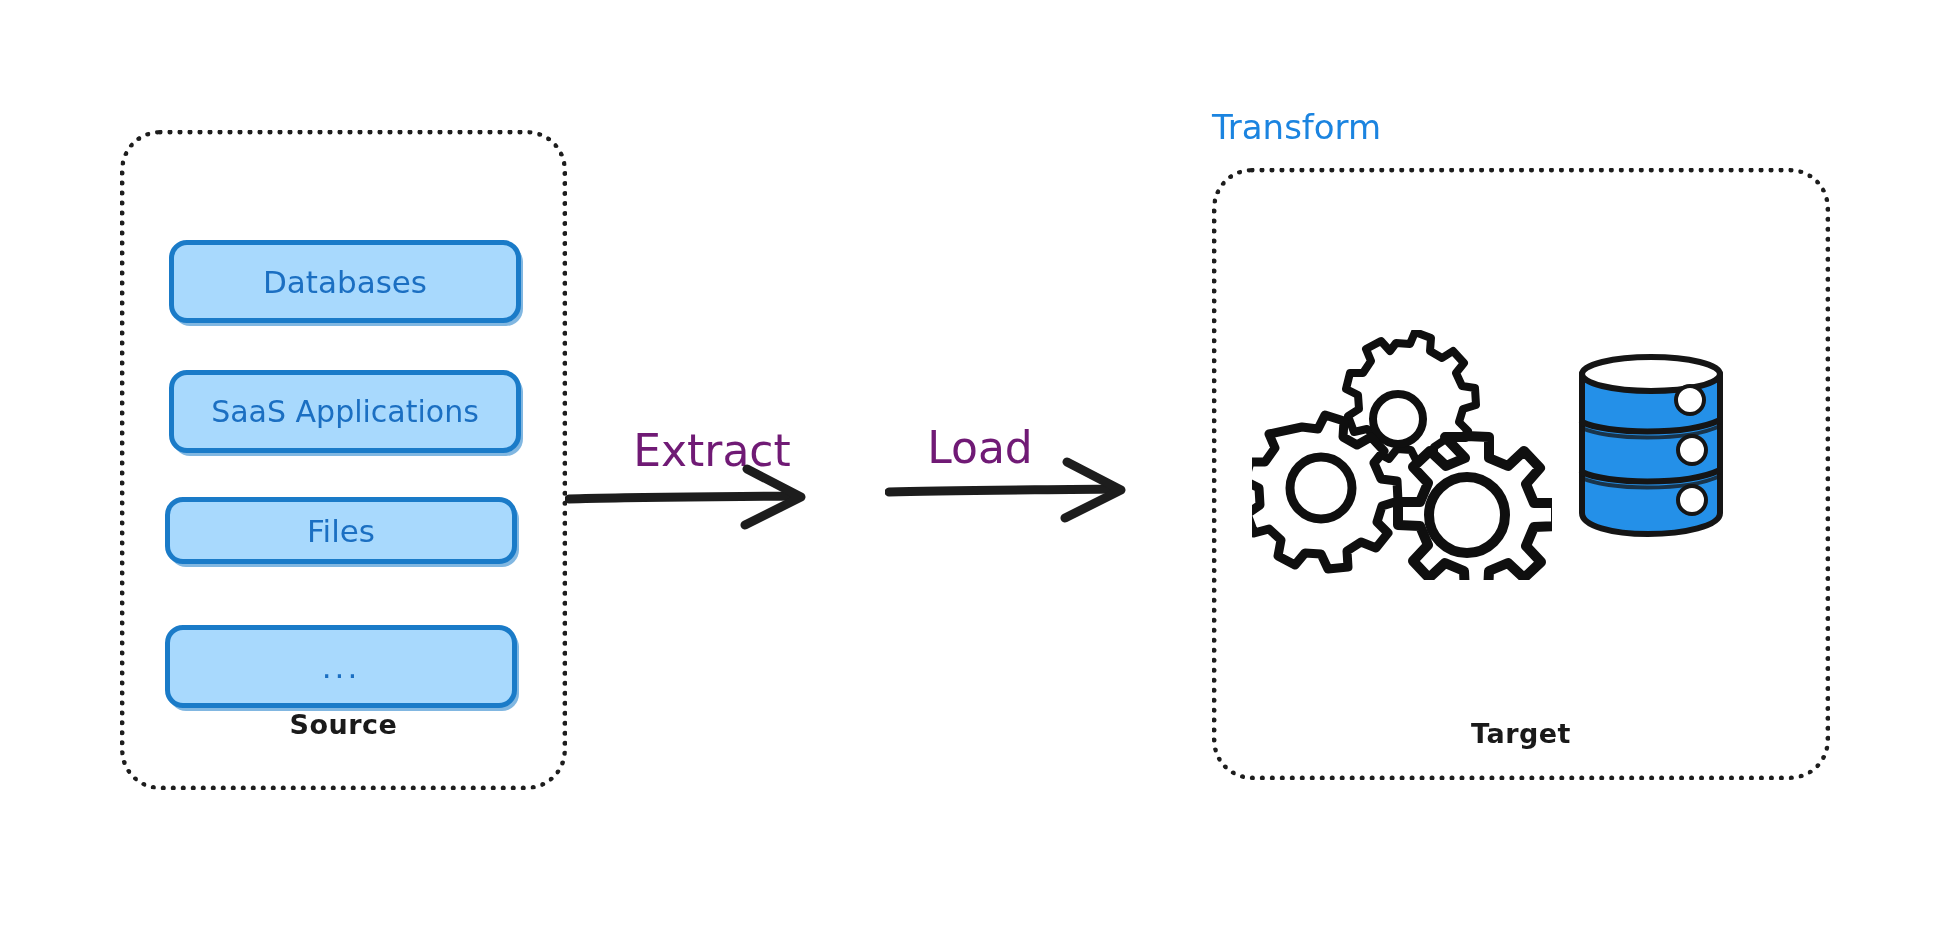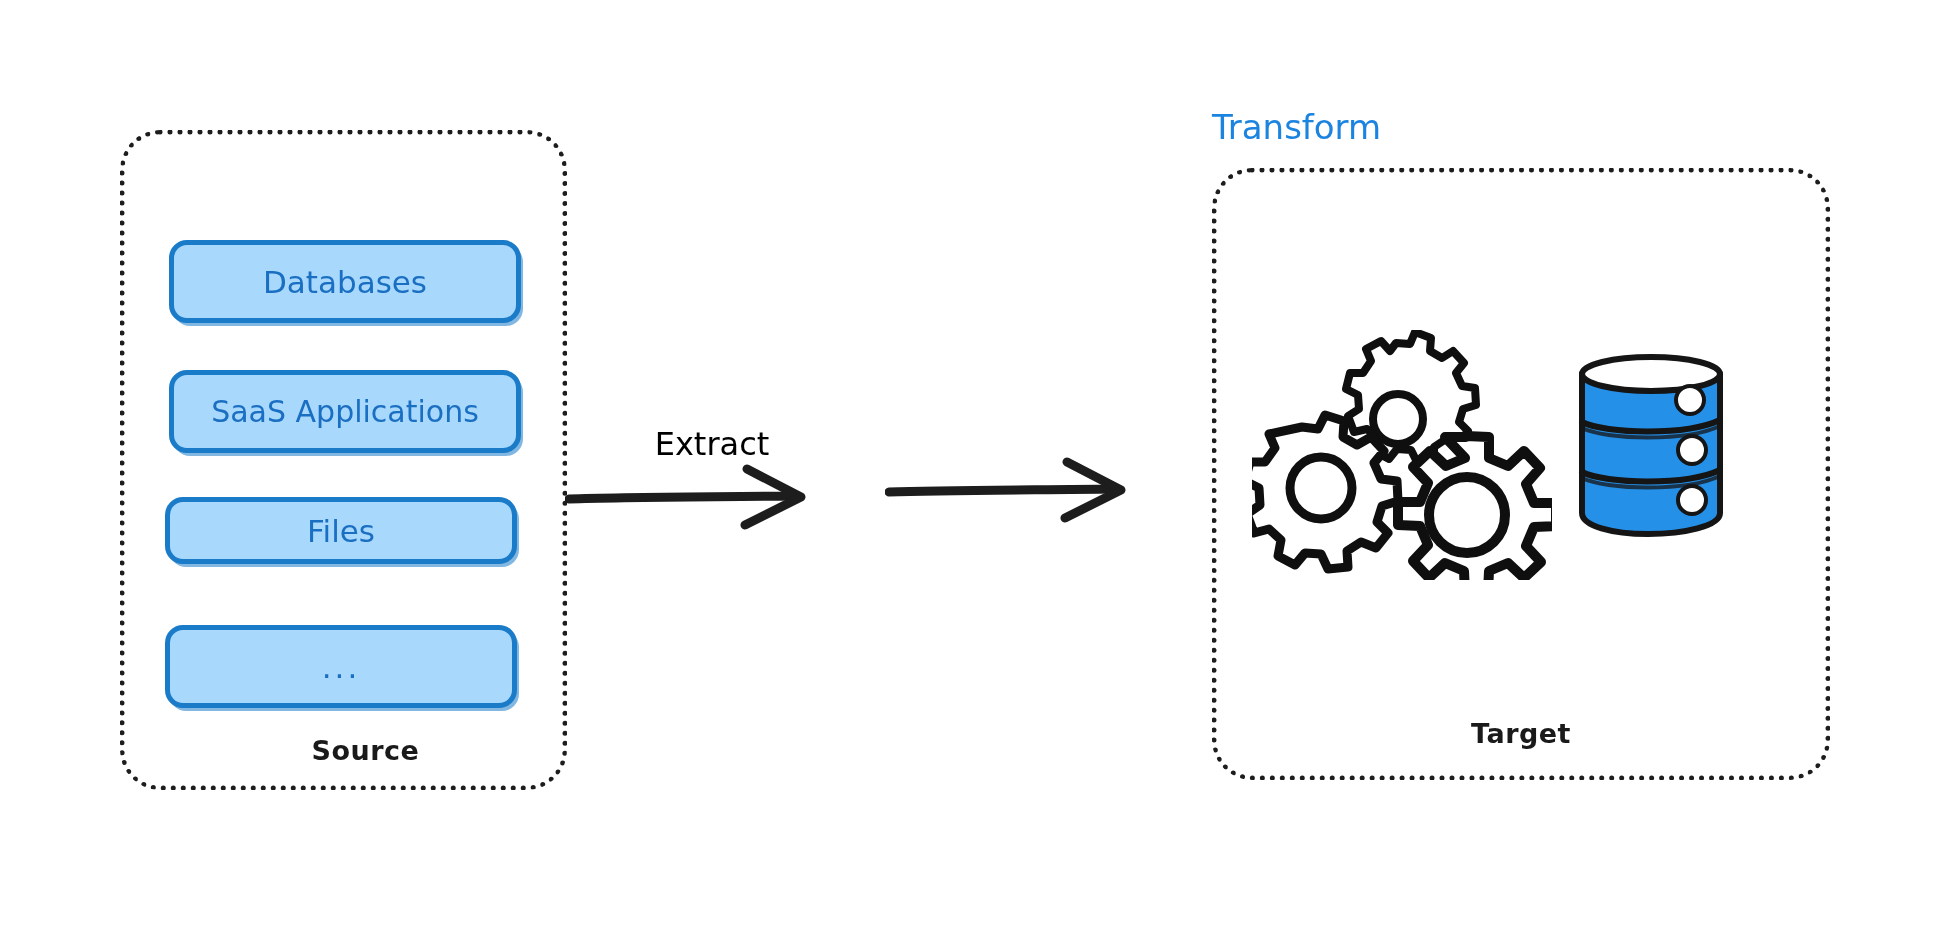--- a/index.html
+++ b/index.html
@@ -49,24 +49,23 @@
     position: absolute;
     font-family: "DejaVu Sans", sans-serif;
     font-weight: bold;
     font-size: 27px;
     color: #1a1a1a;
     letter-spacing: 0.5px;
     white-space: nowrap;
   }
   #source-caption {
     left: 0;
-    top: 735px;
+    top: 709px;
     width: 687px;
     text-align: center;
-    padding-left: 22px;
   }
   #target-caption {
     left: 1212px;
     top: 718px;
     width: 618px;
     text-align: center;
   }
 
   
   #transform-title {
@@ -99,22 +98,22 @@
 
   #src-box-0 { left: 169px; top: 240px;  width: 352px; height: 83px; }
   #src-box-1 { left: 169px; top: 370px;  width: 352px; height: 83px; font-size: 30px; }
   #src-box-2 { left: 165px; top: 497px;  width: 352px; height: 67px; }
   #src-box-3 { left: 165px; top: 625px;  width: 352px; height: 83px; font-size: 31px; letter-spacing: 3px; }
 
   
   .flow-label {
     position: absolute;
     font-family: "DejaVu Sans", sans-serif;
-    font-size: 32px;
-    color: #000000;
+    font-size: 44px;
+    color: #701a75;
     white-space: nowrap;
   }
   #extract-label { left: 612px; top: 425px; width: 200px; text-align: center; }
   #load-label    { left: 880px; top: 422px; width: 200px; text-align: center; }
 
   .arrow-svg { position: absolute; }
   #arrow-extract { left: 565px; top: 455px; }
   #arrow-load    { left: 885px; top: 448px; }
 
   
@@ -144,20 +143,21 @@
   </div>
 
   <div id="source-caption" class="group-caption">Source</div>
 
   <div id="extract-label" class="flow-label">Extract</div>
   <svg id="arrow-extract" class="arrow-svg" width="260" height="80" viewBox="0 0 260 80">
     <path d="M4,44 C60,42 150,42 228,41" fill="none" stroke="#1d1d1d" stroke-width="9" stroke-linecap="round"></path>
     <path d="M182,14 L236,42 L180,70" fill="none" stroke="#1d1d1d" stroke-width="9" stroke-linecap="round" stroke-linejoin="round"></path>
   </svg>
 
+  <div id="load-label" class="flow-label">Load</div>
   <svg id="arrow-load" class="arrow-svg" width="260" height="80" viewBox="0 0 260 80">
     <path d="M4,44 C60,42 150,42 228,41" fill="none" stroke="#1d1d1d" stroke-width="9" stroke-linecap="round"></path>
     <path d="M182,14 L236,42 L180,70" fill="none" stroke="#1d1d1d" stroke-width="9" stroke-linecap="round" stroke-linejoin="round"></path>
   </svg>
 
   <div id="transform-title">Transform</div>
   <div id="target-group" class="group-box"></div>
 
   <svg id="gears" width="300" height="250" viewBox="0 0 300 250">
 

